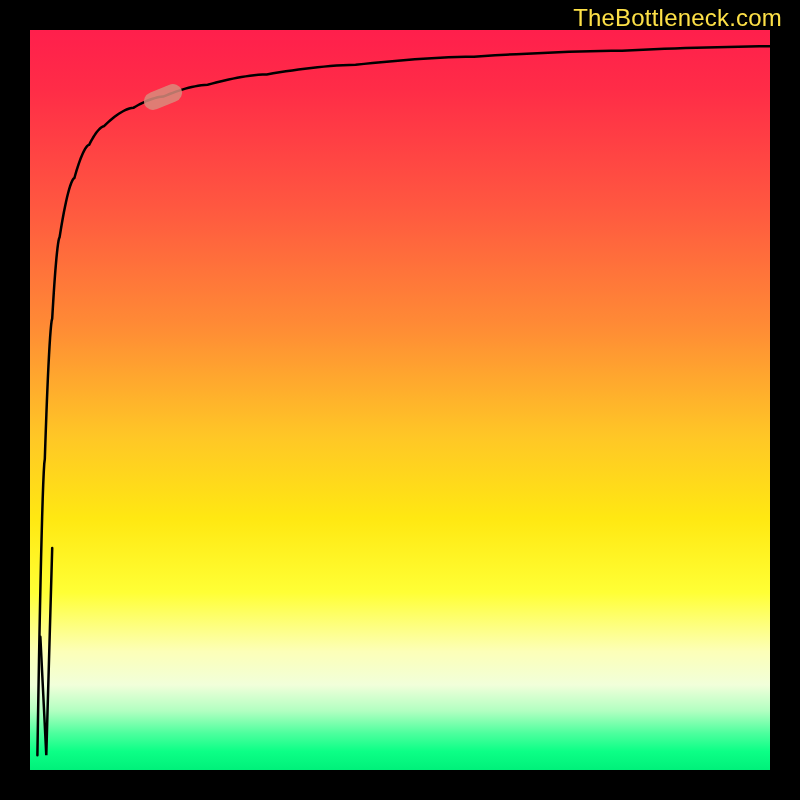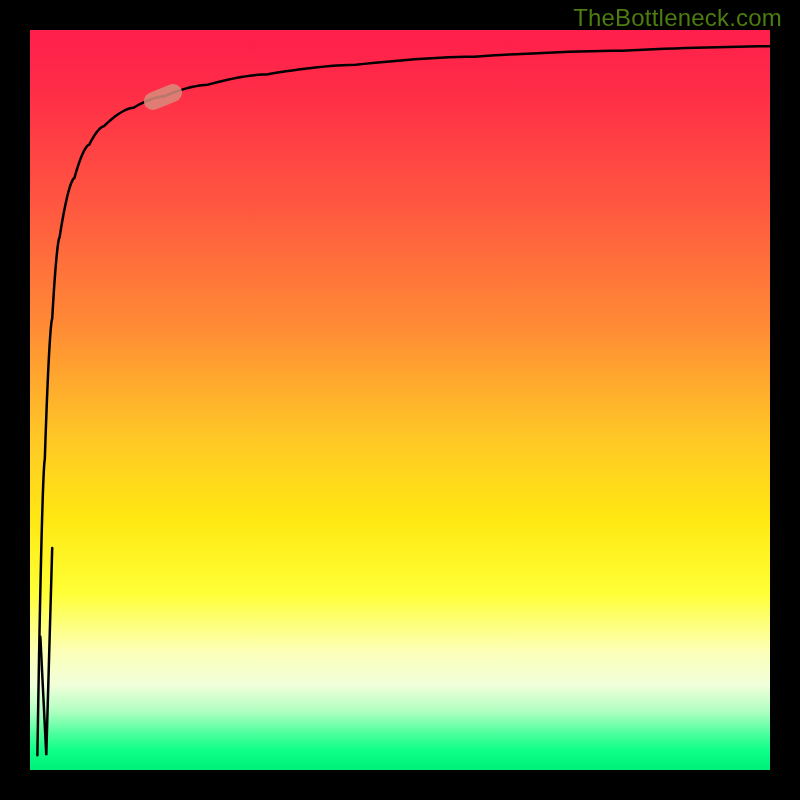--- a/index.html
+++ b/index.html
@@ -9,21 +9,21 @@
     width: 800px;
     height: 800px;
     background: #000;
   }
   .watermark {
     position: absolute;
     top: 4px;
     right: 18px;
     font-family: Arial, Helvetica, sans-serif;
     font-size: 24px;
-    color: #4d7c0f;
+    color: #fde047;
     letter-spacing: 0.2px;
   }
   .plot-area {
     position: absolute;
     left: 30px;
     top: 30px;
     width: 740px;
     height: 740px;
     overflow: hidden;
   }

